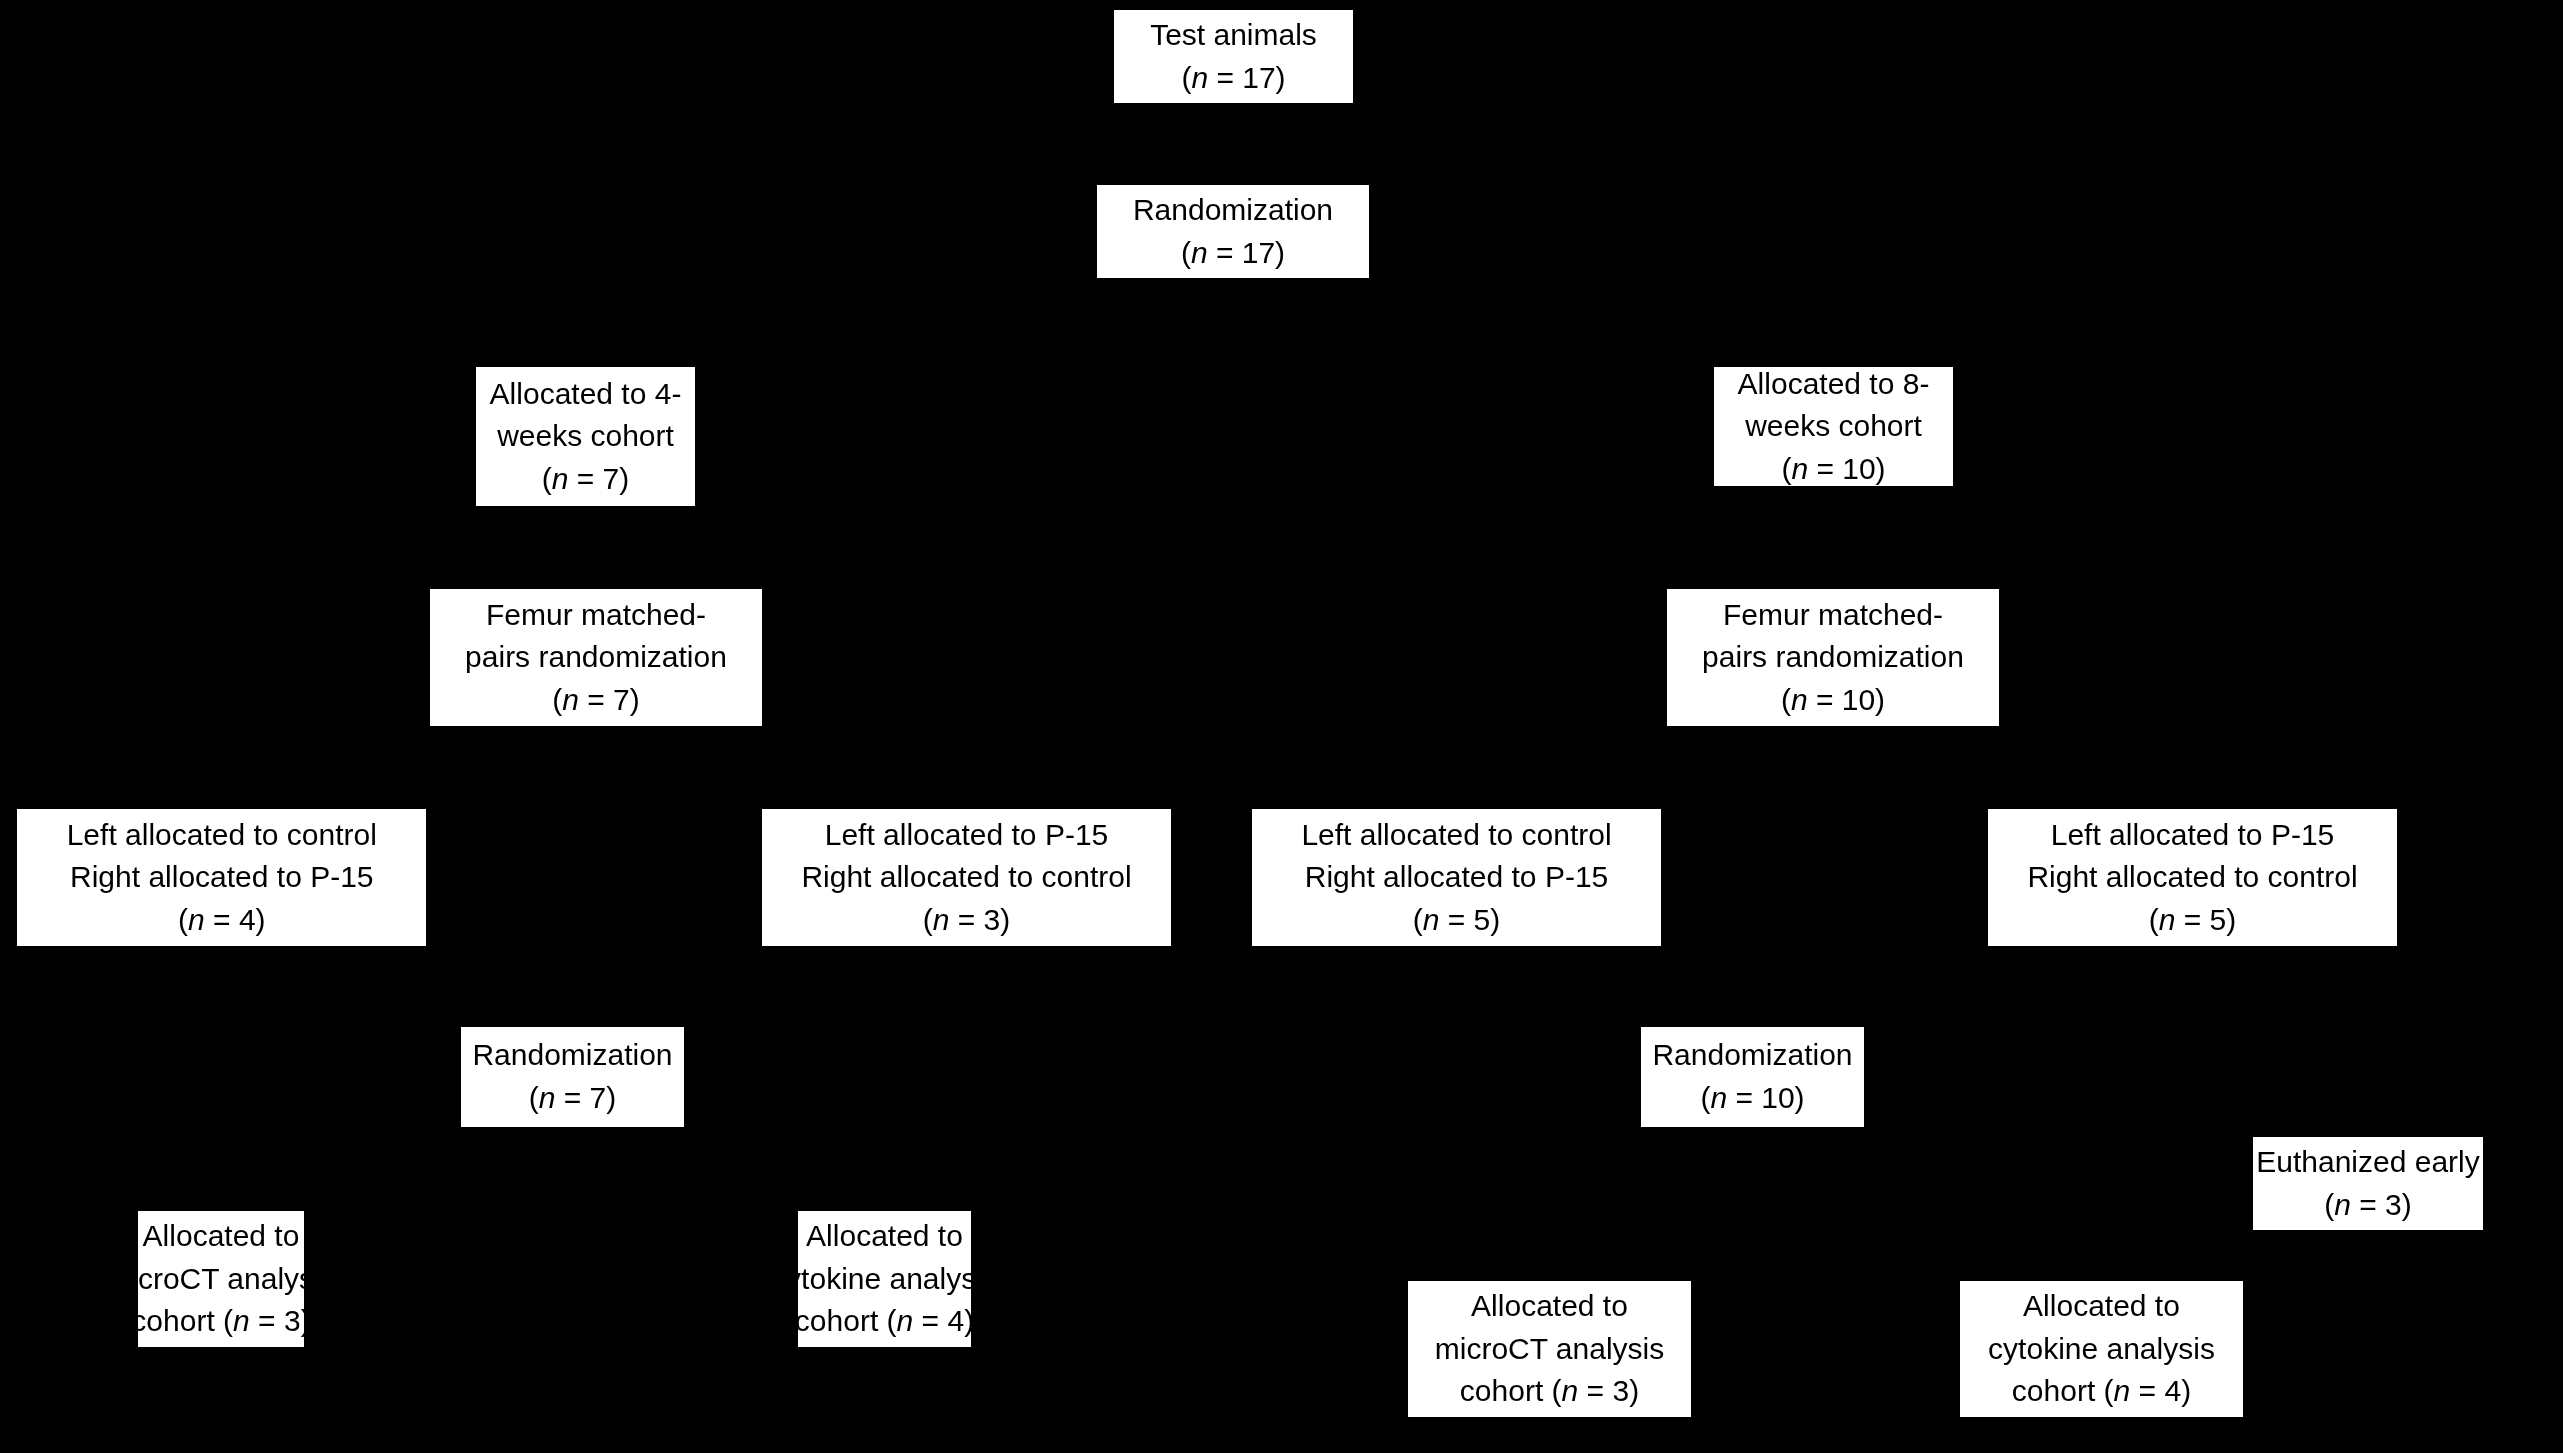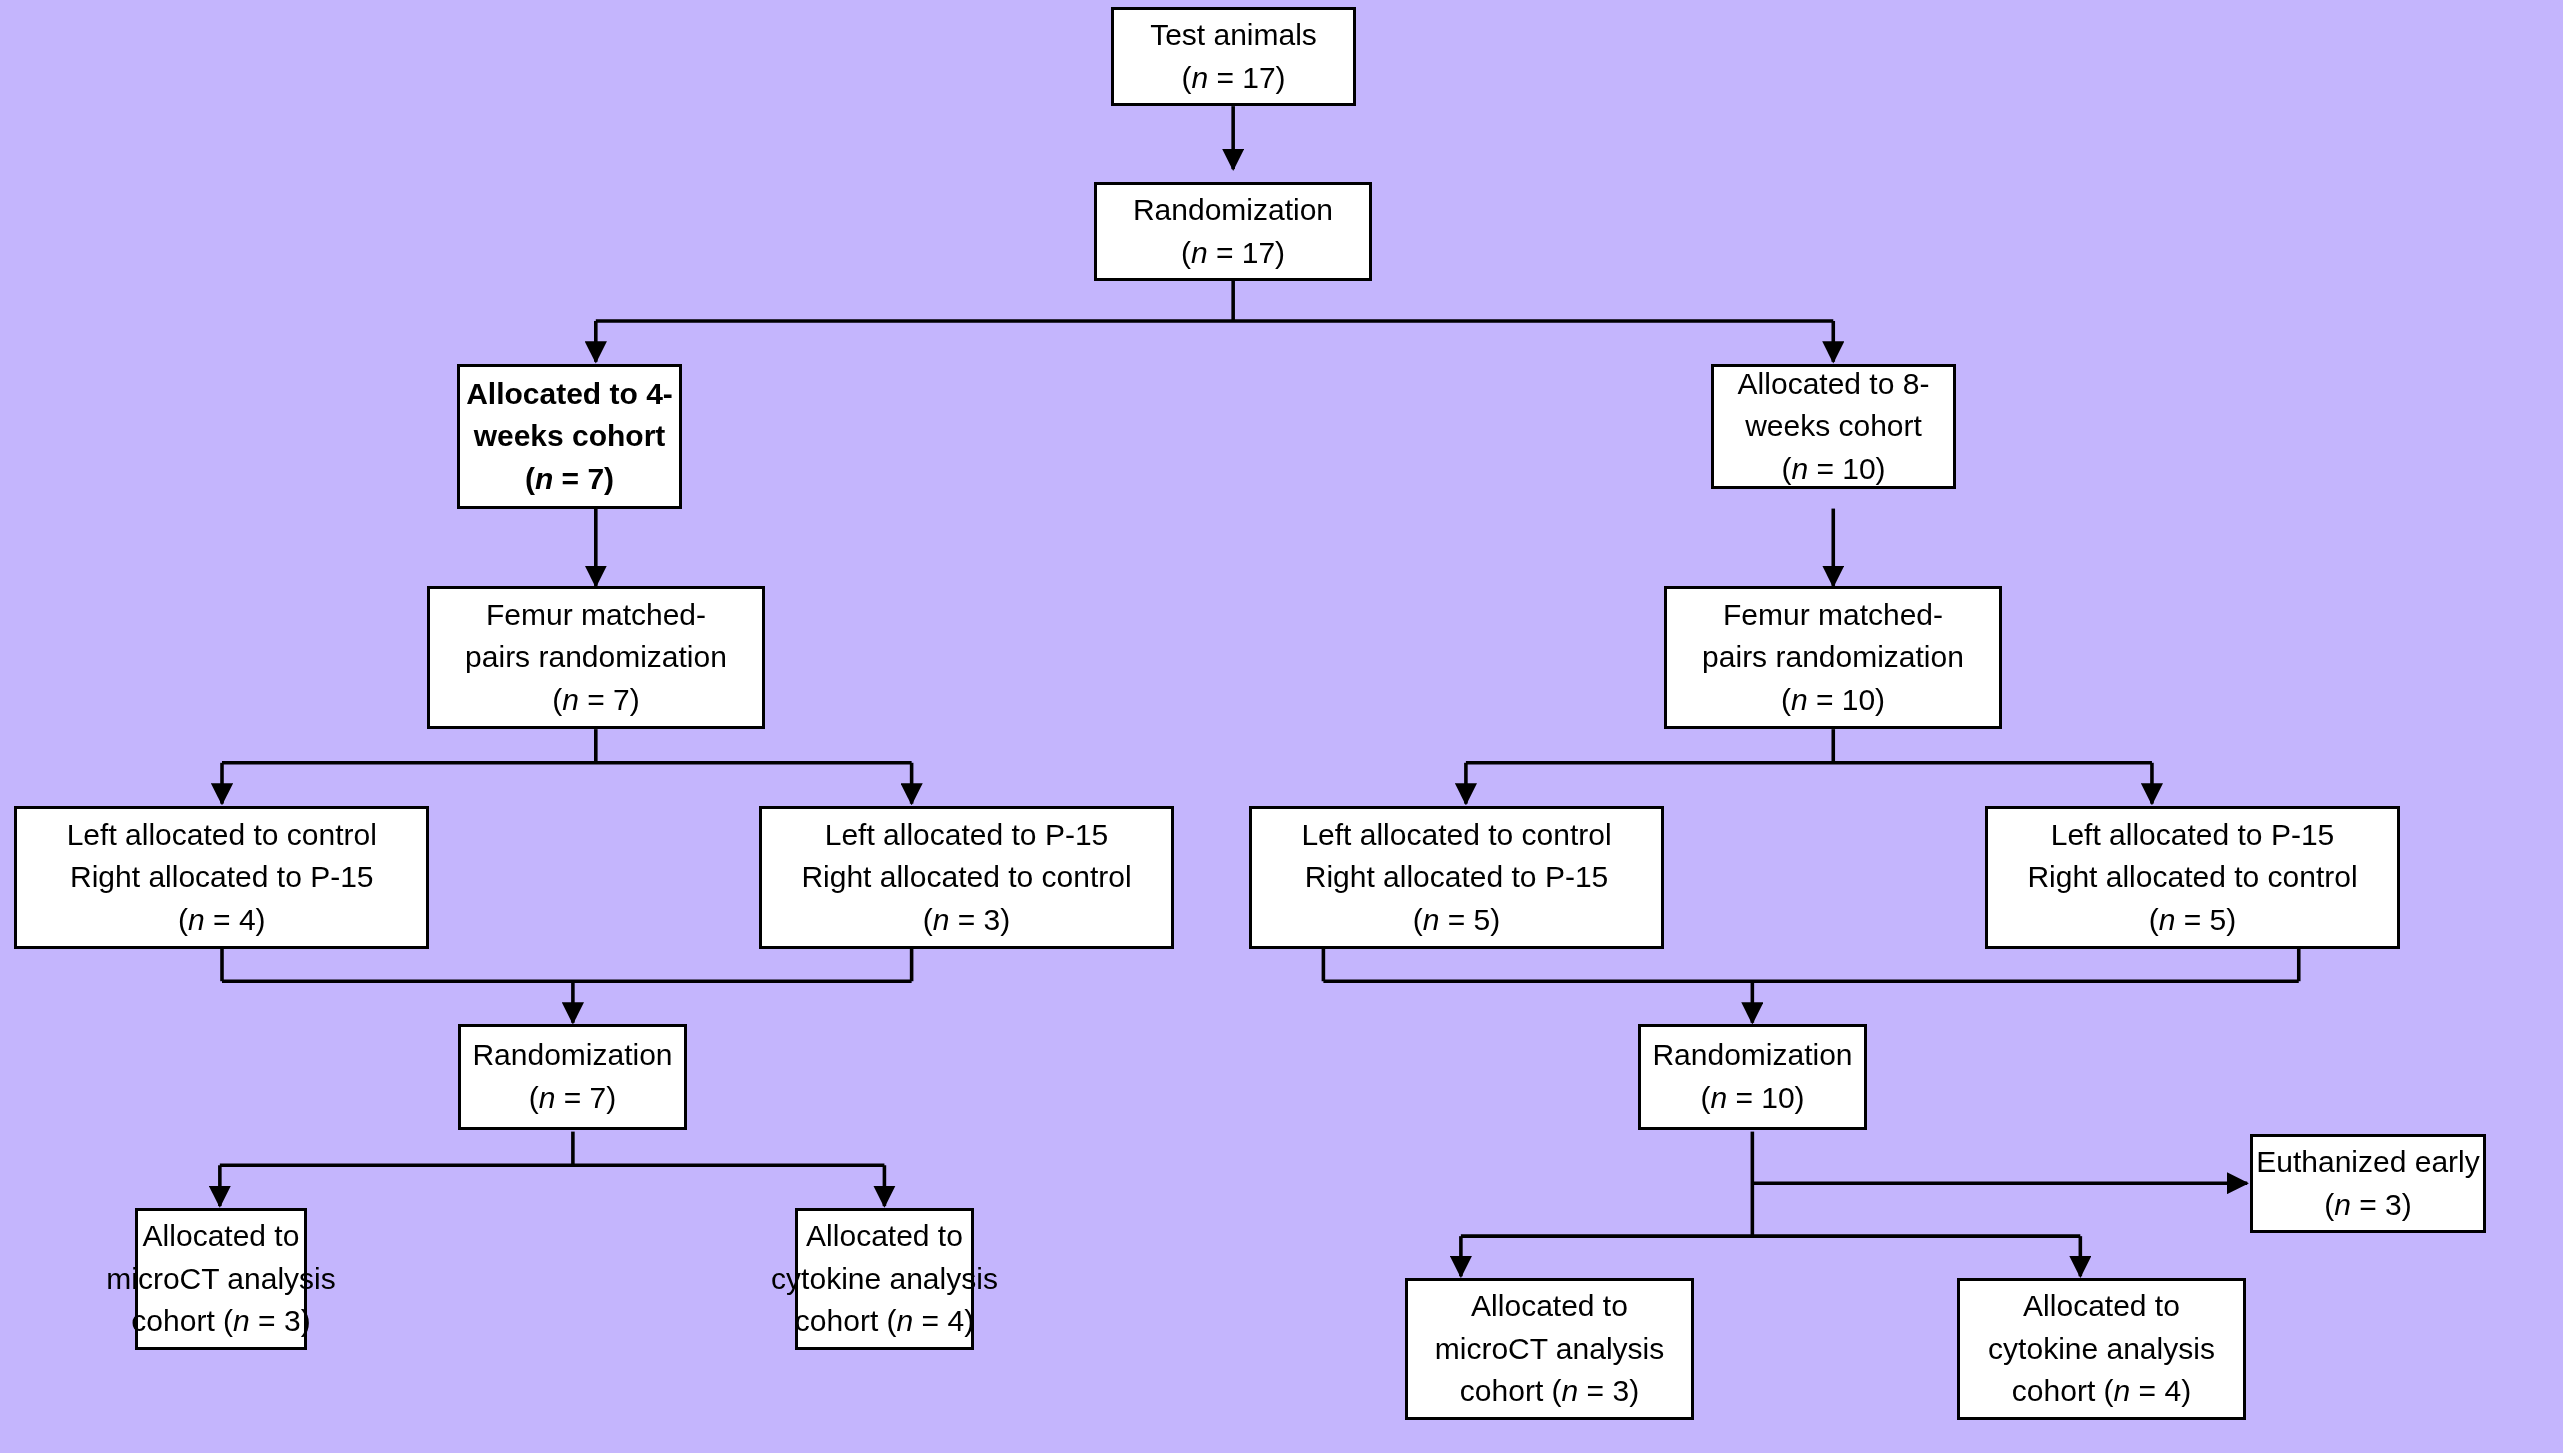--- a/index.html
+++ b/index.html
@@ -5,21 +5,21 @@
 <style>
   html, body {
     margin: 0;
     padding: 0;
     background: #ffffff;
   }
   #canvas {
     position: relative;
     width: 2563px;
     height: 1454px;
-    background: #c4b5fd;
+    background: #000000;
     font-family: "Liberation Sans", sans-serif;
     overflow: hidden;
   }
   svg.connectors {
     position: absolute;
     left: 0;
     top: 0;
     width: 2563px;
     height: 1454px;
     pointer-events: none;
@@ -106,21 +106,21 @@
   <div class="node" style="left:1111px; top:7.2px; width:245px; height:99px;">
     <span class="line">Test animals</span>
     <span class="line"><span>(</span><span class="n-italic">n</span><span> = 17)</span></span>
   </div>
 
   <div class="node" style="left:1094px; top:182px; width:278px; height:99px;">
     <span class="line">Randomization</span>
     <span class="line"><span>(</span><span class="n-italic">n</span><span> = 17)</span></span>
   </div>
 
-  <div class="node" style="left:457px; top:364px; width:225px; height:145px;font-weight:bold;">
+  <div class="node" style="left:473px; top:364px; width:225px; height:145px;">
     <span class="line">Allocated to 4-</span>
     <span class="line">weeks cohort</span>
     <span class="line"><span>(</span><span class="n-italic">n</span><span> = 7)</span></span>
   </div>
 
   <div class="node" style="left:1711px; top:364px; width:245px; height:125px;">
     <span class="line">Allocated to 8-</span>
     <span class="line">weeks cohort</span>
     <span class="line"><span>(</span><span class="n-italic">n</span><span> = 10)</span></span>
   </div>

